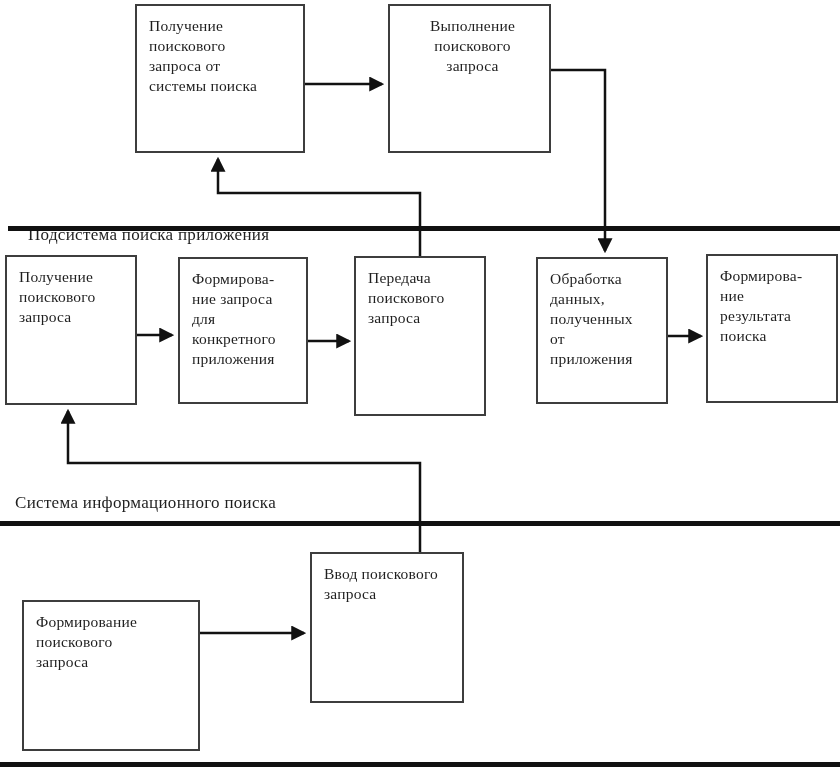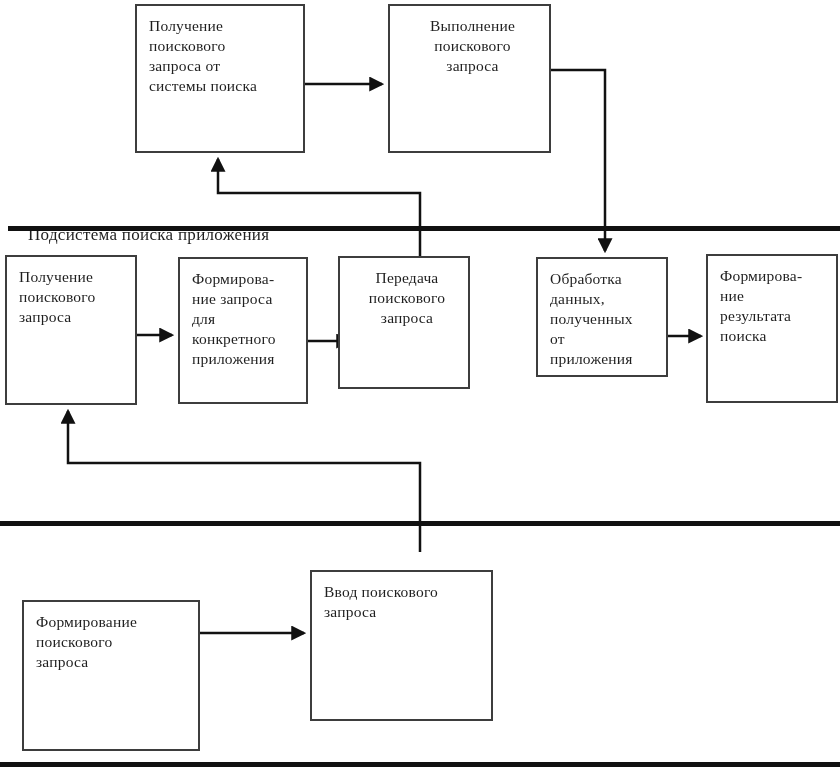--- a/index.html
+++ b/index.html
@@ -98,49 +98,50 @@
   </div>
 
   <div class="box" style="left:178px;top:257px;width:130px;height:147px;">
     <div class="box-label">Формирова-
 ние запроса
 для
 конкретного
 приложения</div>
   </div>
 
-  <div class="box" style="left:338px;top:256px;width:132px;height:133px;text-align:center;">
+  <div class="box" style="left:354px;top:256px;width:132px;height:160px;">
     <div class="box-label">Передача
 поискового
 запроса</div>
   </div>
 
-  <div class="box" style="left:536px;top:257px;width:132px;height:120px;">
+  <div class="box" style="left:536px;top:257px;width:132px;height:147px;">
     <div class="box-label">Обработка
 данных,
 полученных
 от
 приложения</div>
   </div>
 
   <div class="box" style="left:706px;top:254px;width:132px;height:149px;">
     <div class="box-label">Формирова-
 ние
 результата
 поиска</div>
   </div>
 
+  <div class="section-label" style="left:15px;top:493px;">Система информационного поиска</div>
   <div class="divider" style="left:0px;top:521px;width:840px;"></div>
 
   <div class="box" style="left:22px;top:552px;width:178px;height:151px;margin-top:48px;">
     <div class="box-label">Формирование
 поискового
 запроса</div>
   </div>
 
-  <div class="box" style="left:310px;top:570px;width:183px;height:151px;">
+  <div class="box" style="left:310px;top:552px;width:154px;height:151px;">
     <div class="box-label">Ввод поискового
 запроса</div>
   </div>
 
   <div class="divider" style="left:0px;top:762px;width:840px;"></div>
 
 </div>
 
 </body></html>

